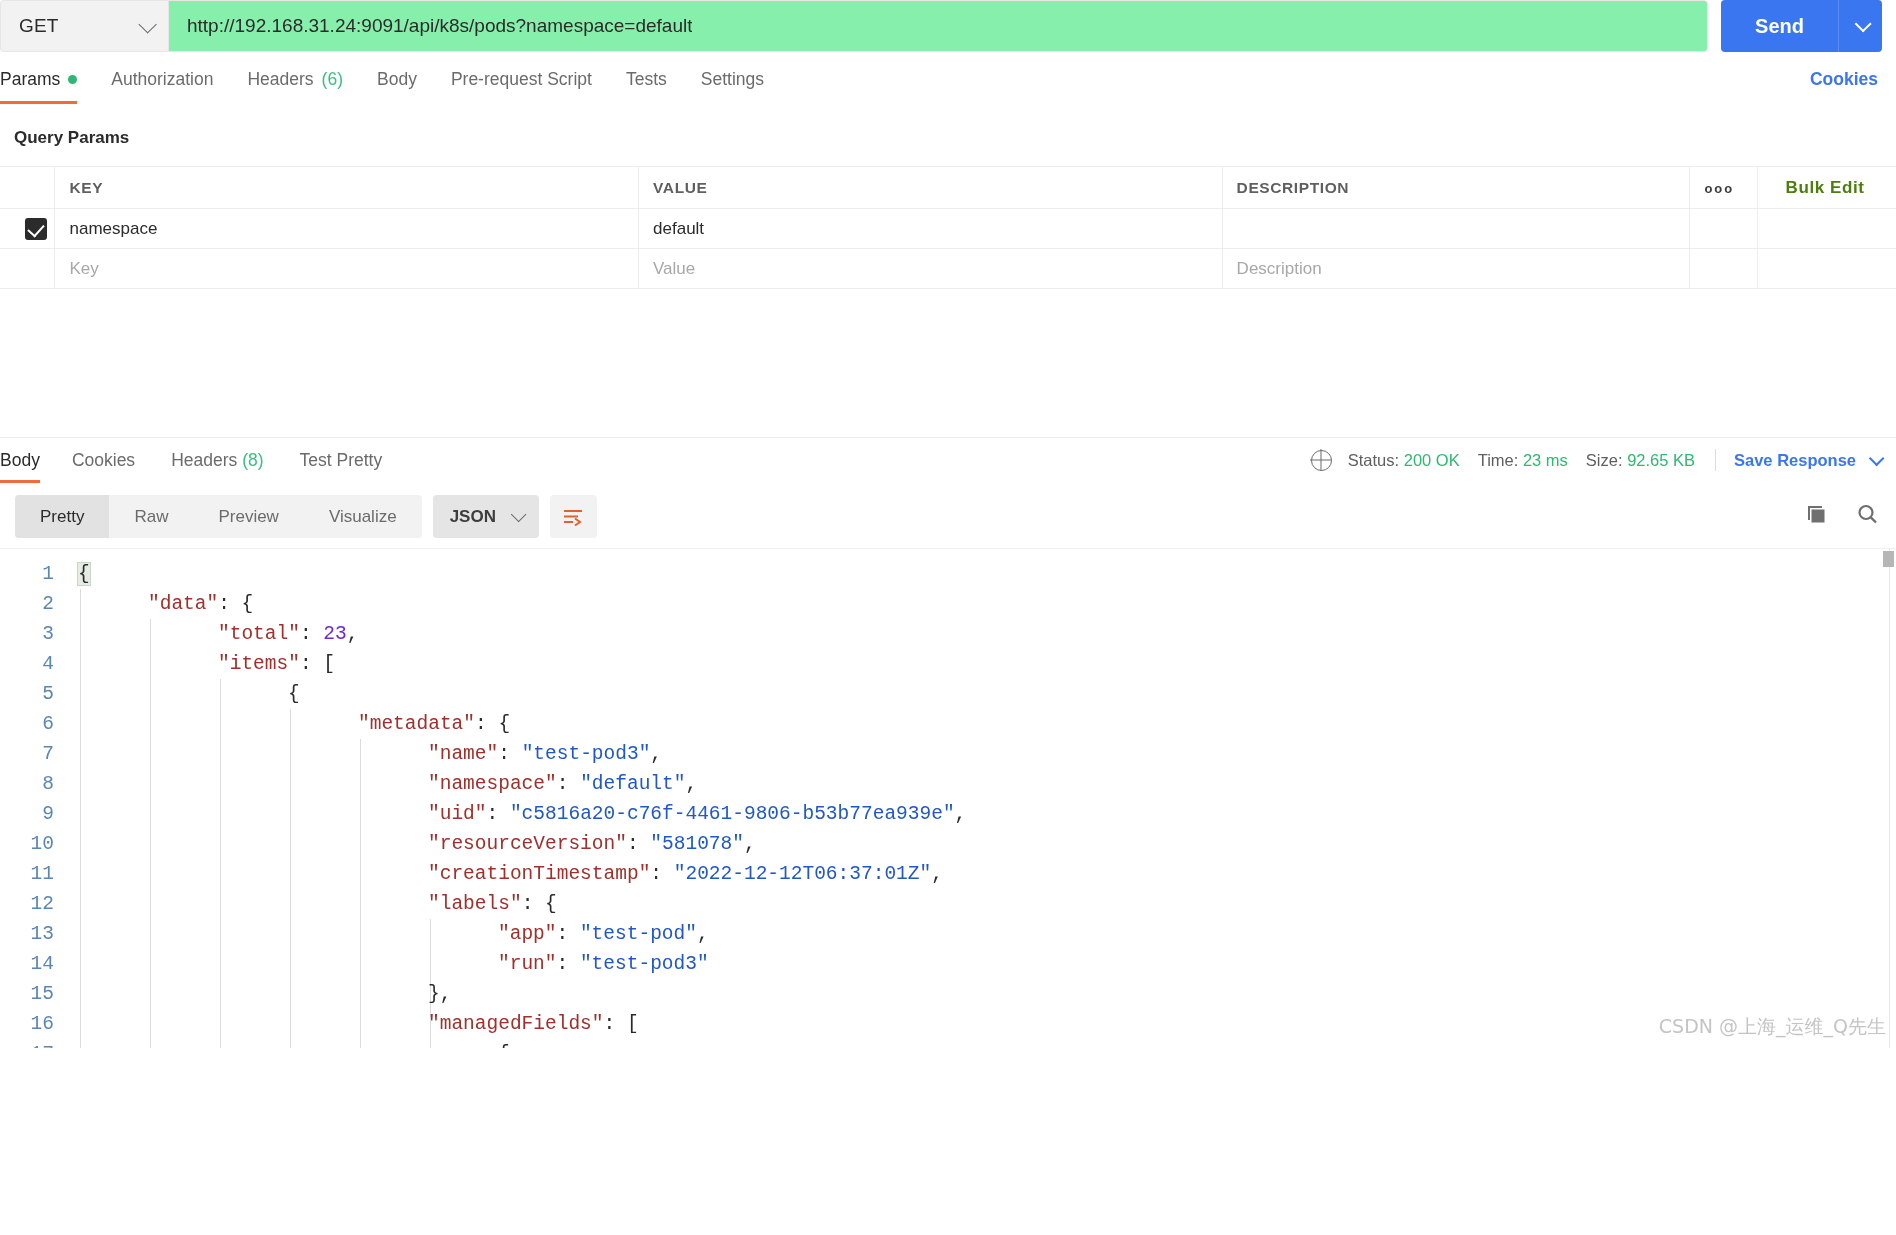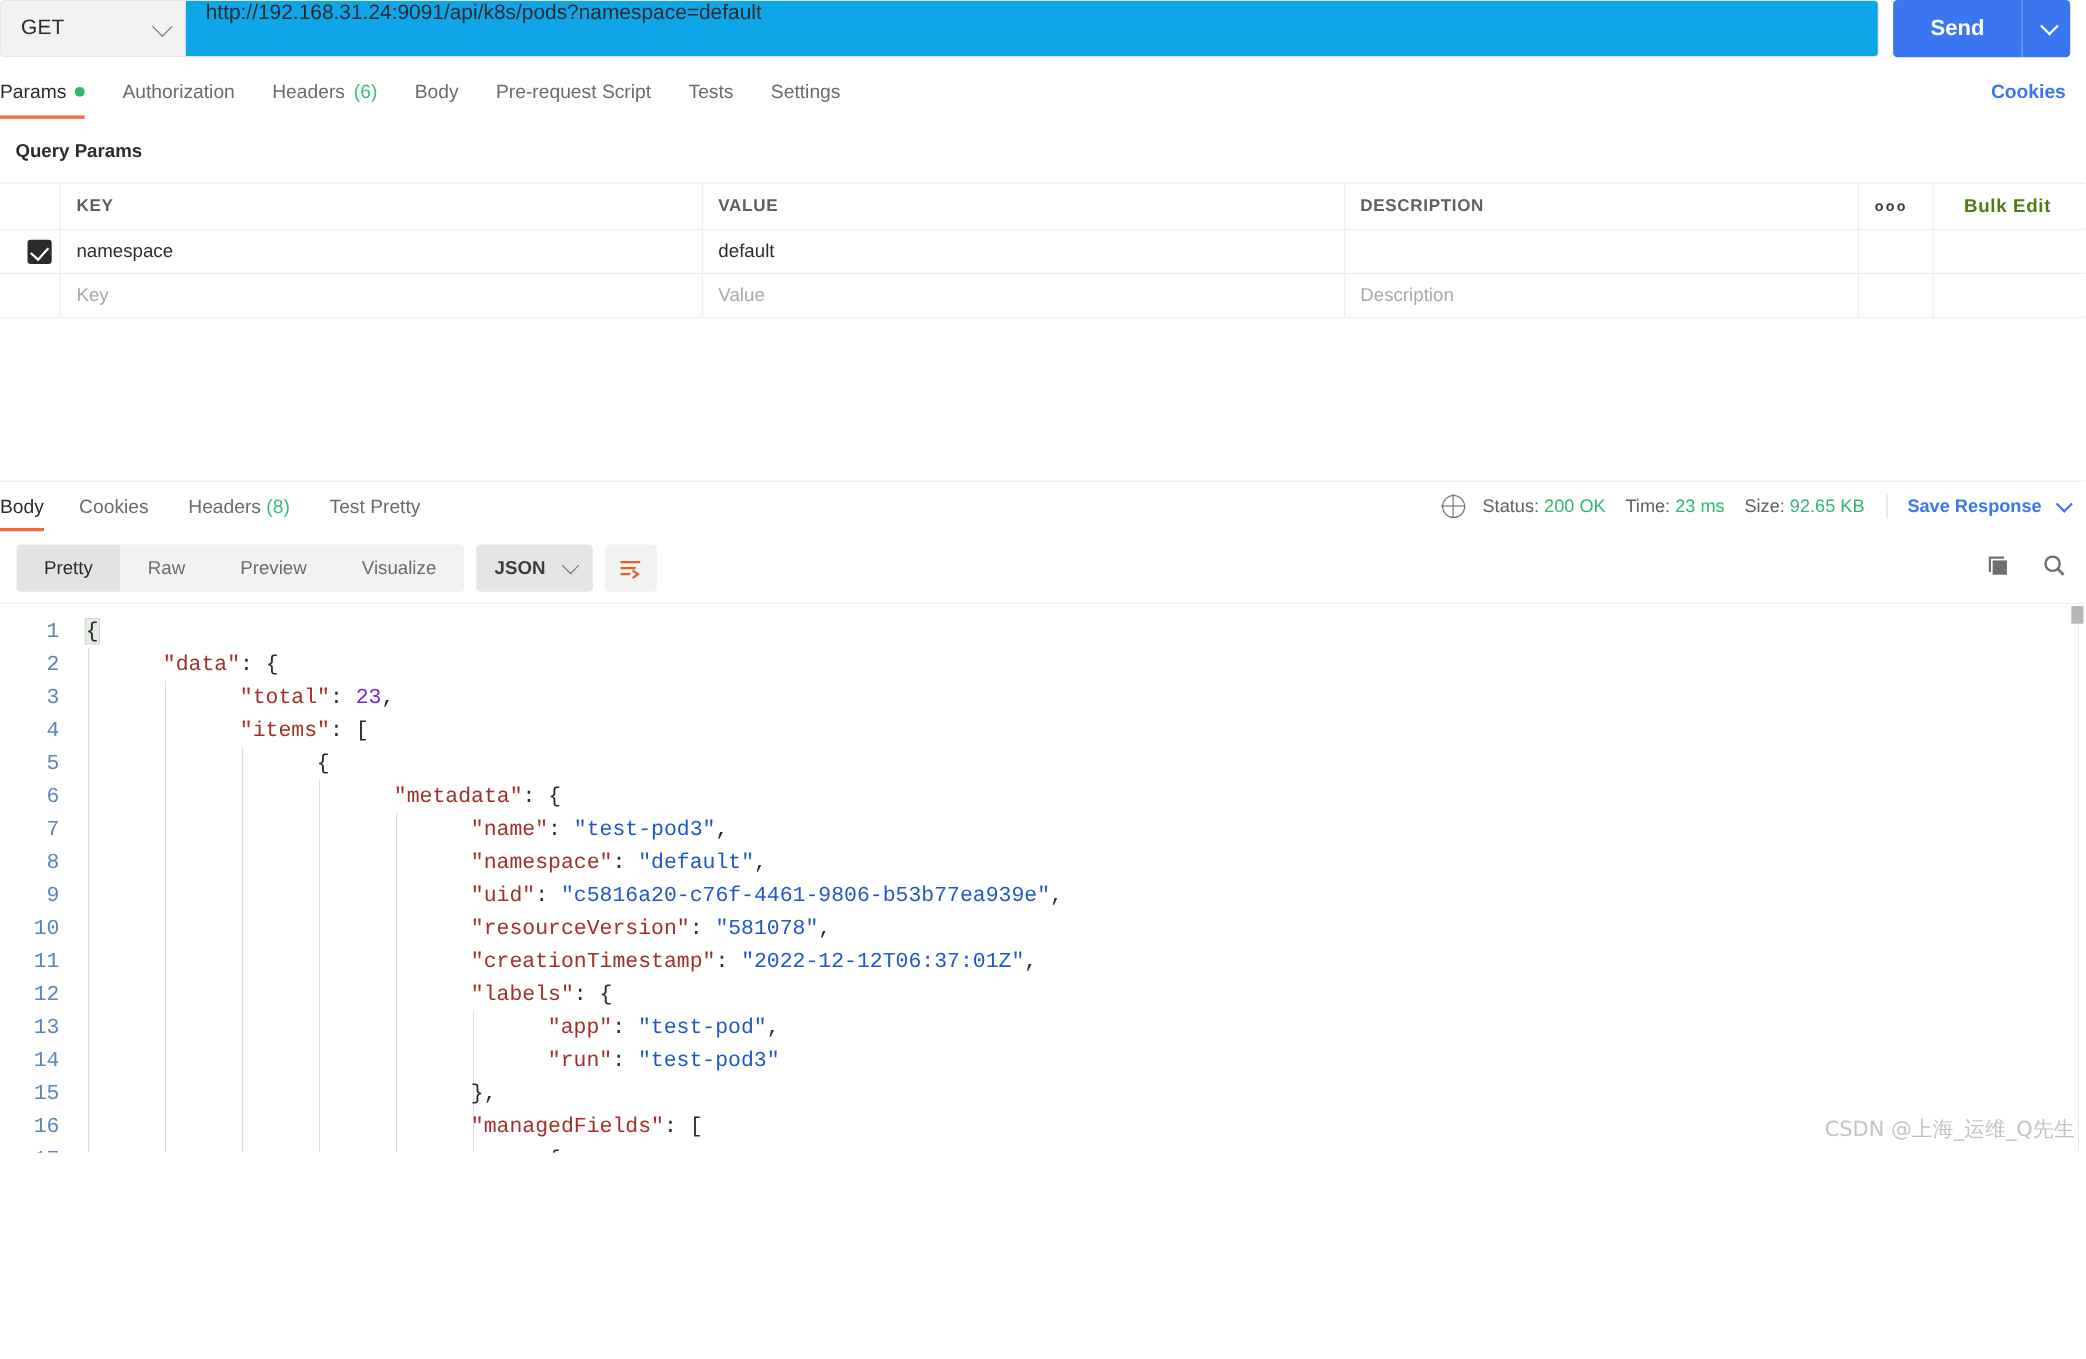--- a/index.html
+++ b/index.html
@@ -41,22 +41,22 @@
   }
   .chev {
     width: 13px; height: 13px;
     border-right: 1.8px solid #6b6b6b;
     border-bottom: 1.8px solid #6b6b6b;
     transform: rotate(45deg) translateY(-3px);
   }
   .url-box {
     flex: 1;
     display: flex;
-    align-items: flex-start;
-    background: #0ea5e9;
+    align-items: center;
+    background: #86efac;
     border: 1px solid #e6e6e6;
     border-radius: 0 4px 4px 0;
     padding: 0 18px;
     height: 52px;
     min-width: 0;
   }
   .url-text {
     font-size: 19px;
     color: #2b2b2b;
     white-space: nowrap;
@@ -96,21 +96,21 @@
   .caret-w {
     width: 12px; height: 12px;
     border-right: 2px solid #fff;
     border-bottom: 2px solid #fff;
     transform: rotate(45deg) translateY(-3px);
   }
 
   
   .req-tabs {
     display: flex;
-    align-items: flex-end;
+    align-items: center;
     height: 44px;
     padding-left: 0;
     position: relative;
   }
   .rtab {
     font-size: 17.5px;
     color: #6b6b6b;
     padding: 0 17px 14px 17px;
     cursor: pointer;
     position: relative;

